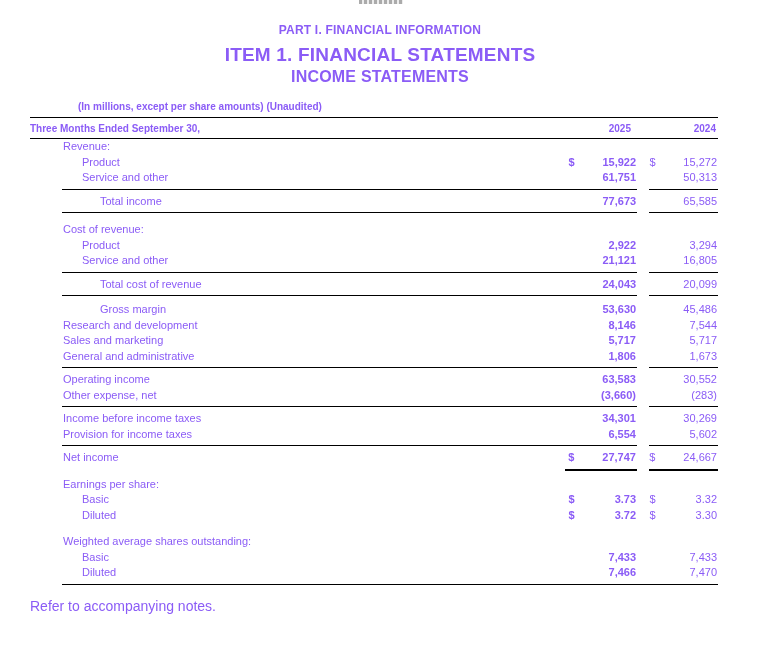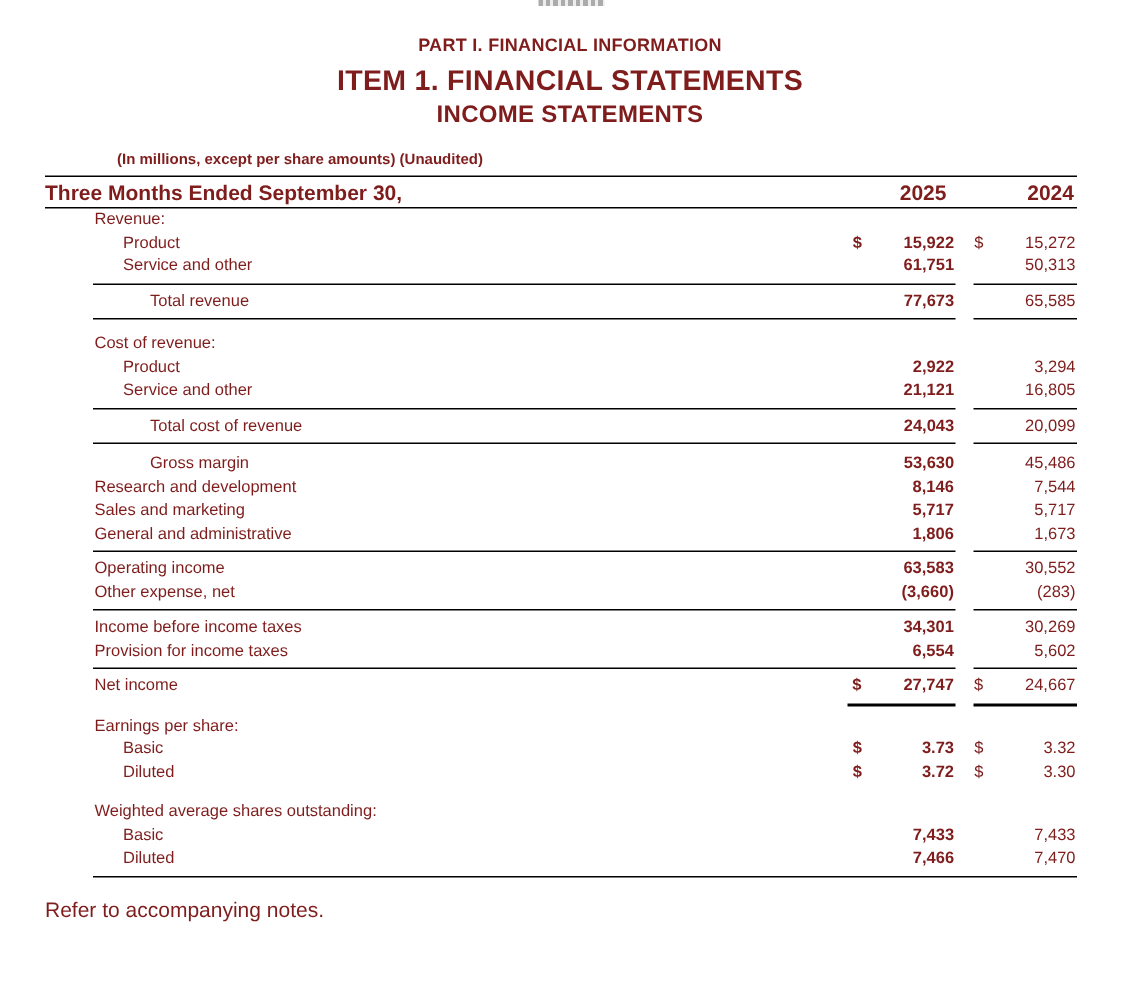--- a/index.html
+++ b/index.html
@@ -1,19 +1,19 @@
 <!DOCTYPE html>
 <html><head>
 <meta charset="utf-8">
 <style>
   html,body{margin:0;padding:0;background:#fff;}
   .page{
     position:relative;
     width:760px;height:655px;
-    background:#fff;color:#7f1d1d;
+    background:#fff;color:#8b5cf6;
     font-family:"Liberation Sans","DejaVu Sans",sans-serif;
     overflow:hidden;
   }
   
   .top-artifact{
     position:absolute;left:359px;top:0;width:44px;height:4px;
     background:repeating-linear-gradient(90deg,#8f8f8f 0 3px,#e8e8e8 3px 5px);
     opacity:.75;filter:blur(.4px);
   }
   .titles{text-align:center;}
@@ -24,21 +24,21 @@
   .units{margin-top:17px;font-size:10px;font-weight:bold;line-height:12px;margin-left:48px;}
   .hr-full{margin-top:4px;height:1px;background:#000;width:688px;}
   
   .row,.hdr{display:flex;align-items:baseline;}
   .c-label{width:531px;box-sizing:border-box;}
   .c-d1{width:12px;}
   .c-v1{width:60px;text-align:right;padding-right:1px;box-sizing:border-box;}
   .c-gap{width:13px;}
   .c-d2{width:12px;}
   .c-v2{width:60px;text-align:right;padding-right:1px;box-sizing:border-box;}
-  .hdr{height:20px;align-items:center;font-size:14px;font-weight:bold;}
+  .hdr{height:20px;align-items:center;font-size:10px;font-weight:bold;}
   .hdr .c-v1,.hdr .c-v2{padding-right:2px;}
   .rows{font-size:11px;margin-left:32px;}
   .row{line-height:15.5px;}
   .row .c-d1,.row .c-v1{font-weight:bold;}
   .i0 .c-label{padding-left:1px;}
   .i1 .c-label{padding-left:20px;}
   .i2 .c-label{padding-left:38px;}
   .rule-row{display:flex;margin-top:3px;}
   .rule-row + .row{padding-top:4px;}
   .seg{height:1px;background:#000;}
@@ -106,21 +106,21 @@
           <div class="c-gap"></div>
           <div class="c-d2"></div>
           <div class="c-v2">50,313</div>
         </div>
         <div class="rule-row rule-cols">
           <div class="seg w-left"></div>
           <div class="gapseg w-gap"></div>
           <div class="seg w-right"></div>
         </div>
         <div class="row i2">
-          <div class="c-label">Total revenue</div>
+          <div class="c-label">Total income</div>
           <div class="c-d1"></div>
           <div class="c-v1">77,673</div>
           <div class="c-gap"></div>
           <div class="c-d2"></div>
           <div class="c-v2">65,585</div>
         </div>
         <div class="rule-row rule-cols">
           <div class="seg w-left"></div>
           <div class="gapseg w-gap"></div>
           <div class="seg w-right"></div>

